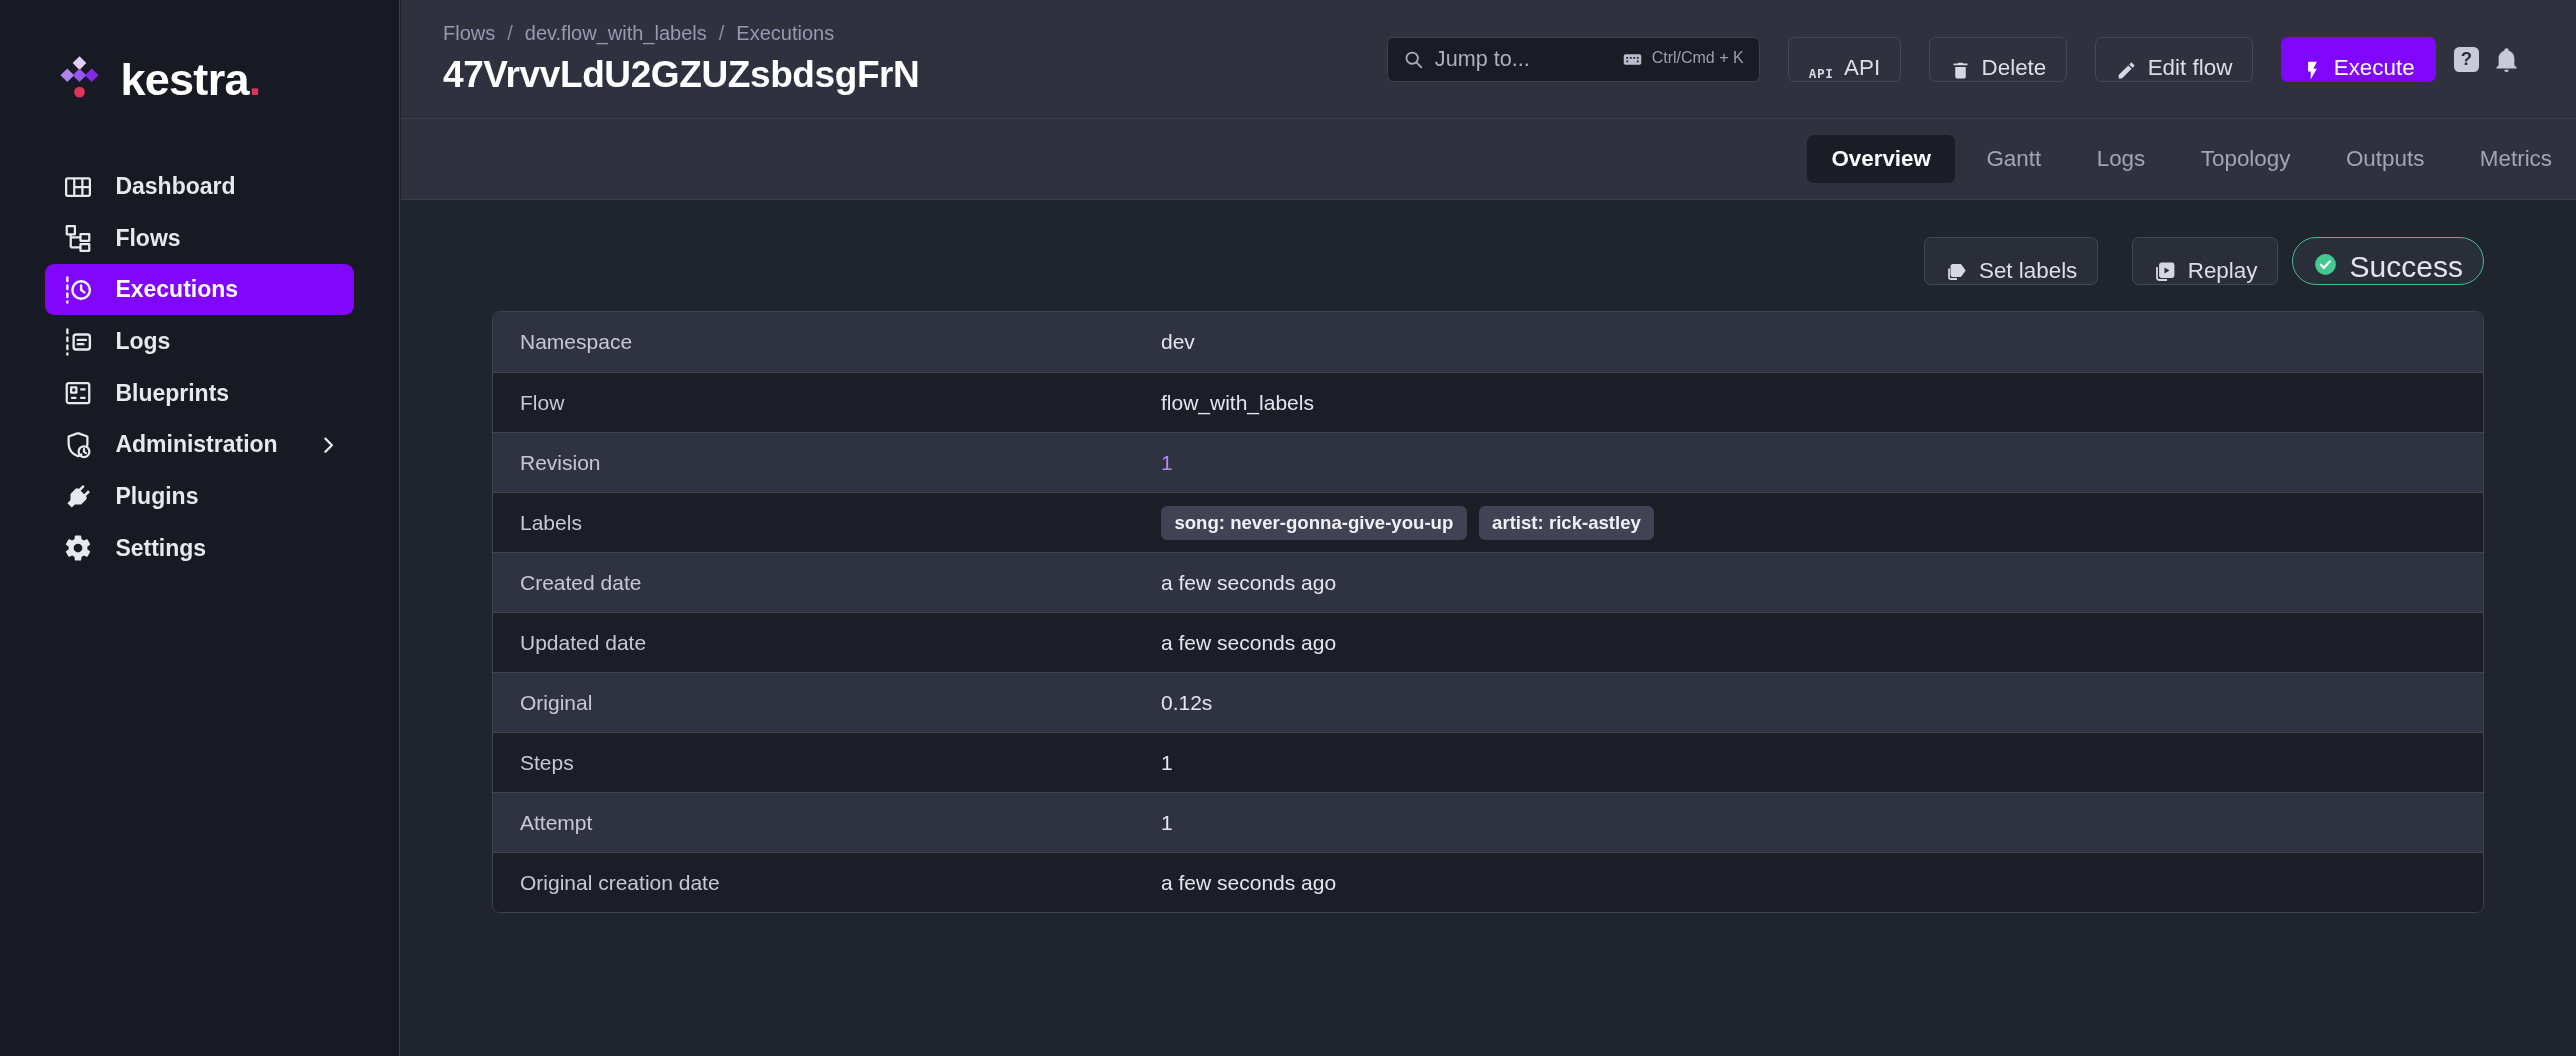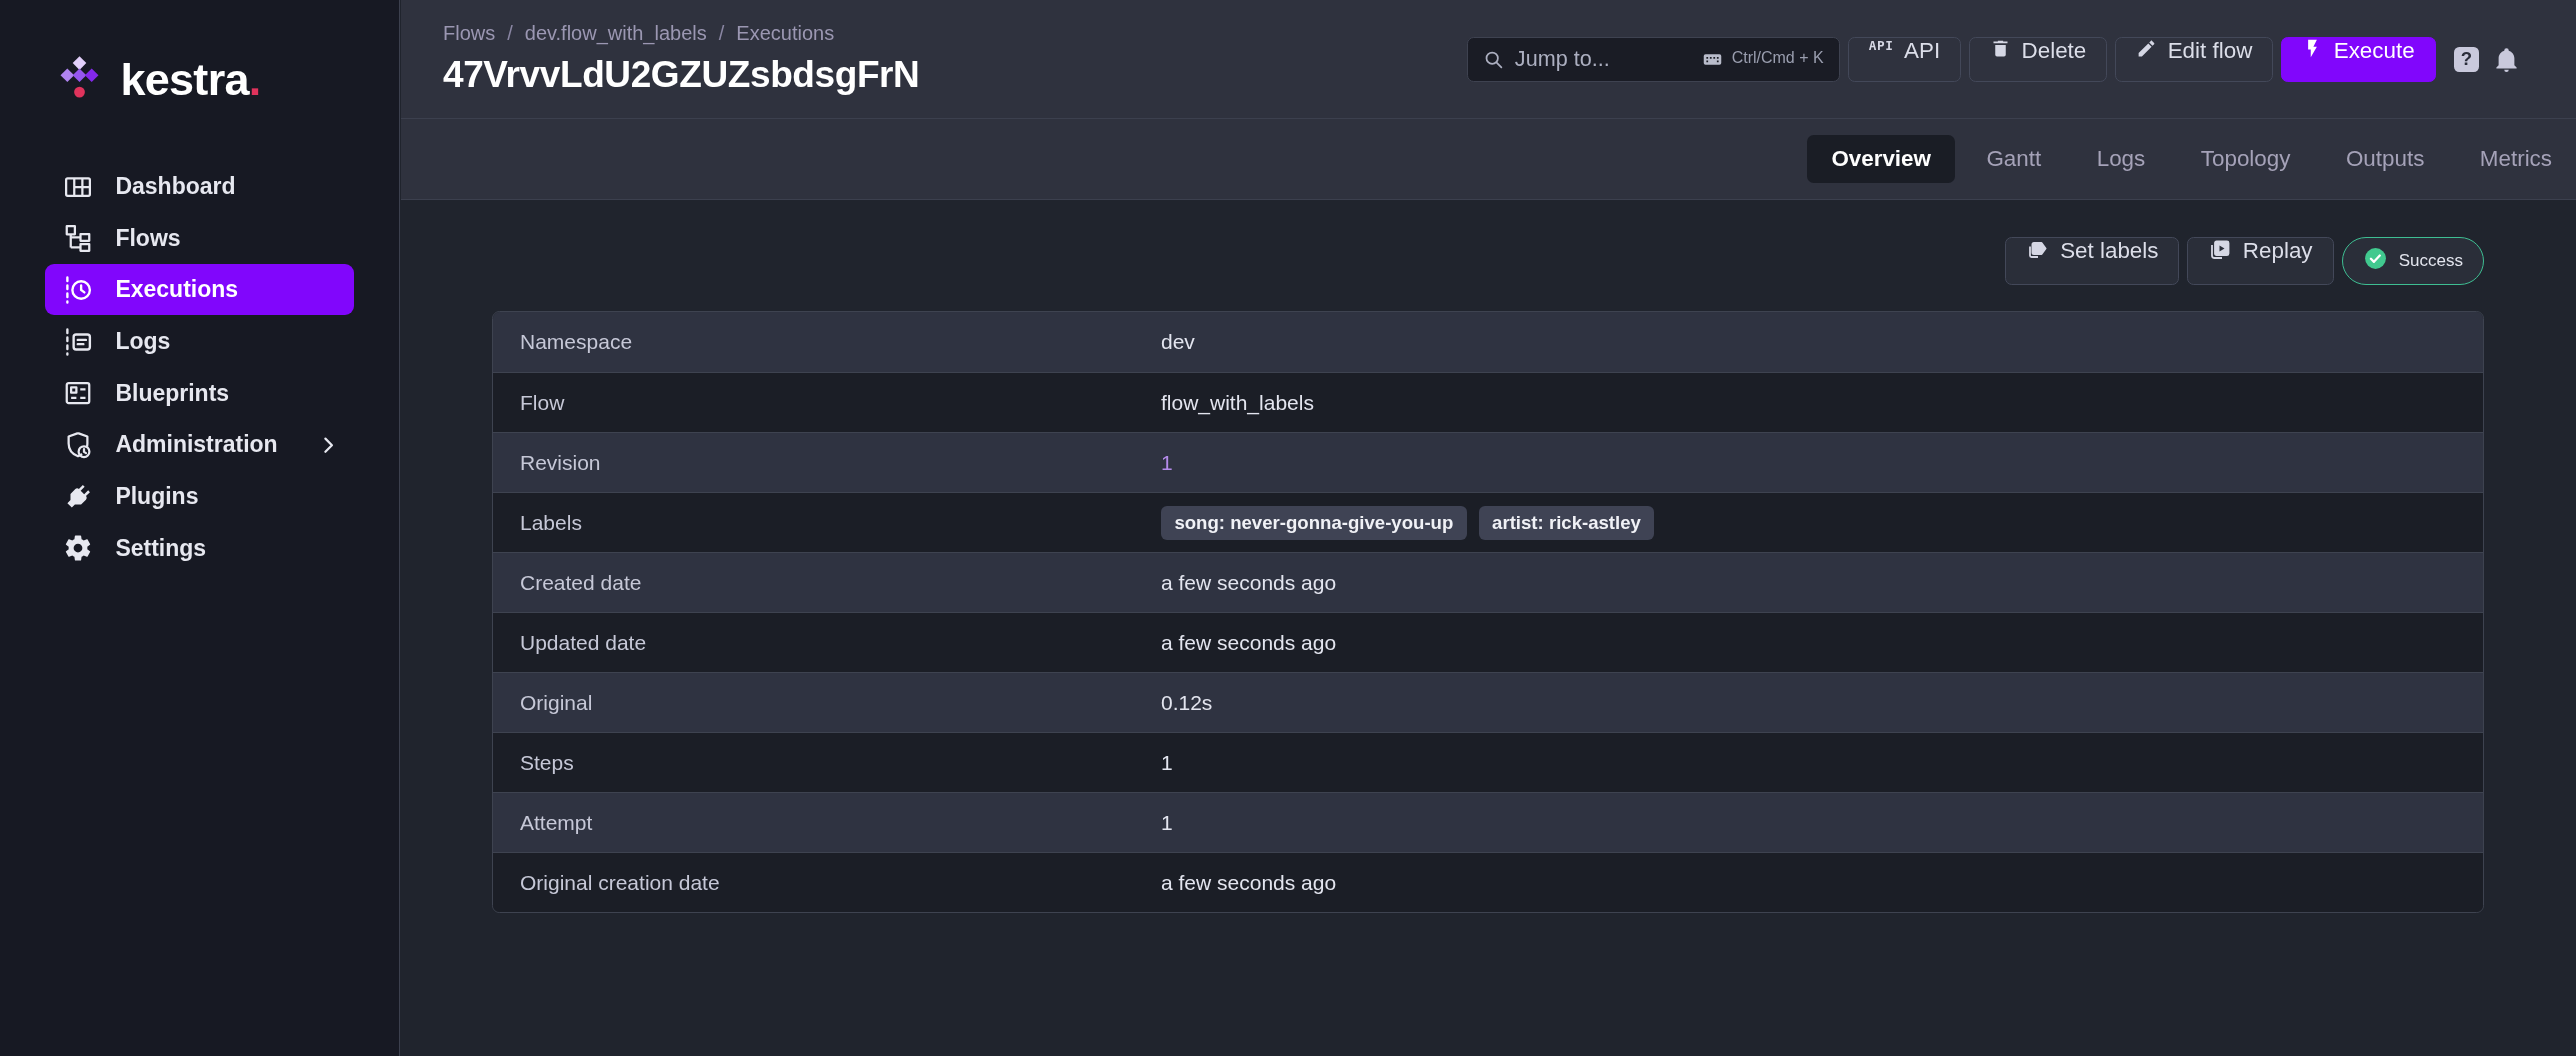--- a/index.html
+++ b/index.html
@@ -45,23 +45,23 @@
   .top-right { margin-left:auto; display:flex; align-items:center; gap:8px; }
   .searchbox {
     width:373px; height:45px; background:#1A1C25; border:0.7px solid #3E4250;
     border-radius:6.7px; display:flex; align-items:center; padding:0 15px; gap:11.2px; cursor:pointer;
   }
   .searchbox .ph { font-size:21.6px; color:#ACAFC0; }
   .shortcut { margin-left:auto; display:flex; align-items:flex-start; gap:9px; color:#9A9EAF; font-size:16px; }
   .icon-24 svg { width:21px; height:21px; display:block; }
   .icon-30 svg { width:24px; height:24px; display:block; }
   .btn {
-    height:45px; display:flex; align-items:flex-start; gap:10.4px; padding:0 20px;
+    height:45px; display:flex; align-items:flex-end; gap:10.4px; padding:0 20px;
     border:0.7px solid #434859; border-radius:6.7px; background:transparent;
-    color:#DCDEE9; font-size:22.4px; cursor:pointer; font-family:inherit;
+    color:#DCDEE9; font-size:22.4px; cursor:pointer; font-family:inherit;margin-left:20px;
   }
   .btn-primary { background:#8106FC; border-color:#8106FC; color:#ffffff; }
   .api-glyph { font-family:"DejaVu Sans Mono", monospace; font-size:12.7px; font-weight:700; letter-spacing:0.7px; color:#D5D7E4; }
   .help-badge {
     width:25px; height:25px; border-radius:5.2px; background:#C9C9DC; color:#2A2D3A;
     display:flex; align-items:center; justify-content:center; font-size:18.6px; font-weight:700;
     margin-left:10.4px; cursor:pointer;
   }
   .bell { width:27px; height:27px; color:#C9C9DC; cursor:pointer; margin-left:6px; }
   .bell svg { width:27px; height:27px; }
@@ -73,25 +73,25 @@
     display:flex; align-items:center; padding-left:33px; gap:7.5px;justify-content:flex-end;
   }
   .tab {
     height:48px; display:flex; align-items:center; padding:0 24px;
     border-radius:6.7px; font-size:22.4px; color:#A5A2B8; cursor:pointer;
   }
   .tab.active { background:#1A1D25; color:#FFFFFF; font-weight:700; }
 
   
   .content { position:absolute; left:401px; top:201px; right:0; bottom:0; padding:36px 92px 0 91px; }
-  .action-row { display:flex; justify-content:flex-end; align-items:center; gap:8px; height:48px; }
+  .action-row { display:flex; justify-content:flex-end; align-items:center; gap:14px; height:48px; }
   .status-pill {
-    height:48px; display:flex; align-items:center; gap:11.2px; padding:0 20px;
+    height:48px; display:flex; align-items:flex-end; gap:11.2px; padding:0 20px;
     border:1.5px solid #3EBE92; border-radius:30px; background:#2A2E39;
-    color:#E3E5EE; font-size:17px; cursor:pointer;
+    color:#E3E5EE; font-size:30px; cursor:pointer;
   }
   .status-pill svg { width:25px; height:25px; }
   .ghost-dark { background:#2A2E39; }
 
   .detail-table {
     margin-top:26px; border:0.7px solid #3E4350; border-radius:7.5px; overflow:hidden;
   }
   .t-row { display:flex; height:60px; align-items:center; background:#1B1E26; }
   .t-row:nth-child(odd) { background:#2F3341; }
   .t-row + .t-row { border-top:0.7px solid #3E4350; }

